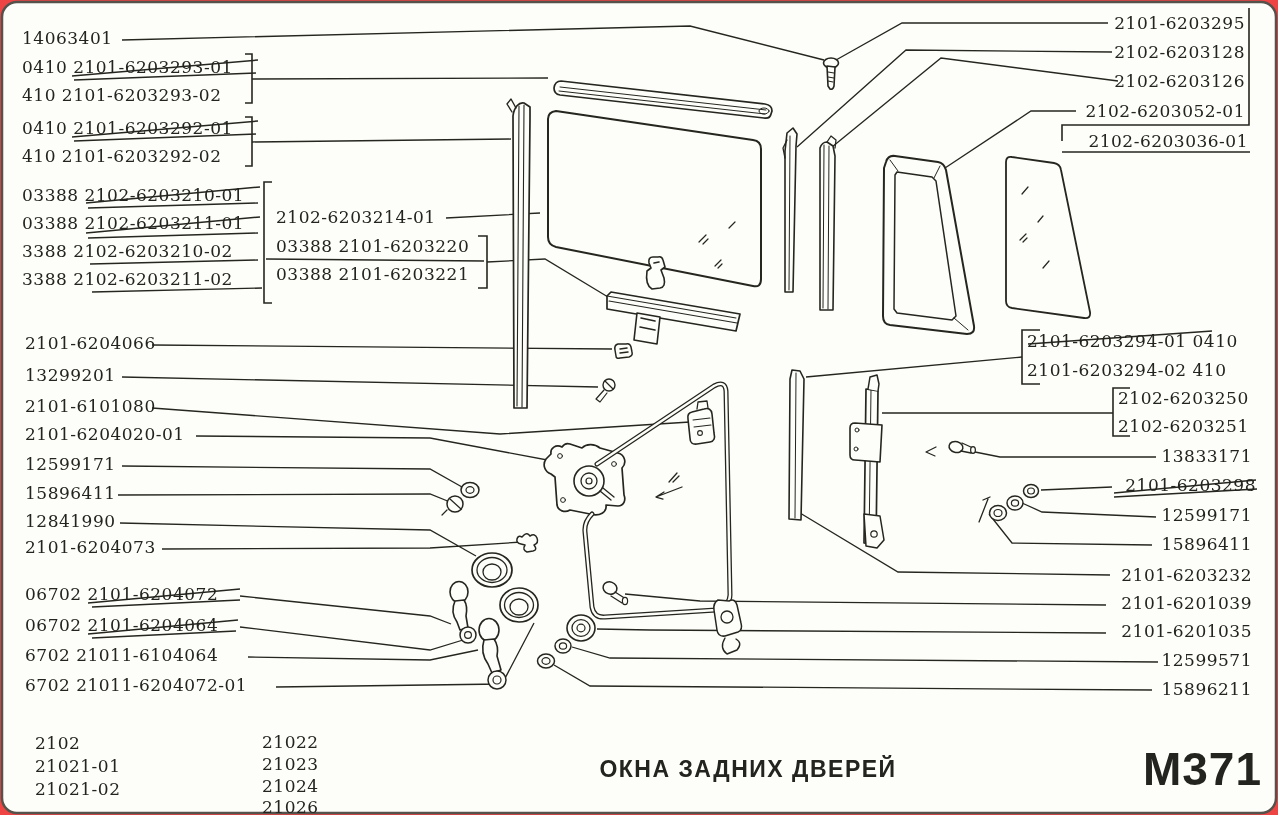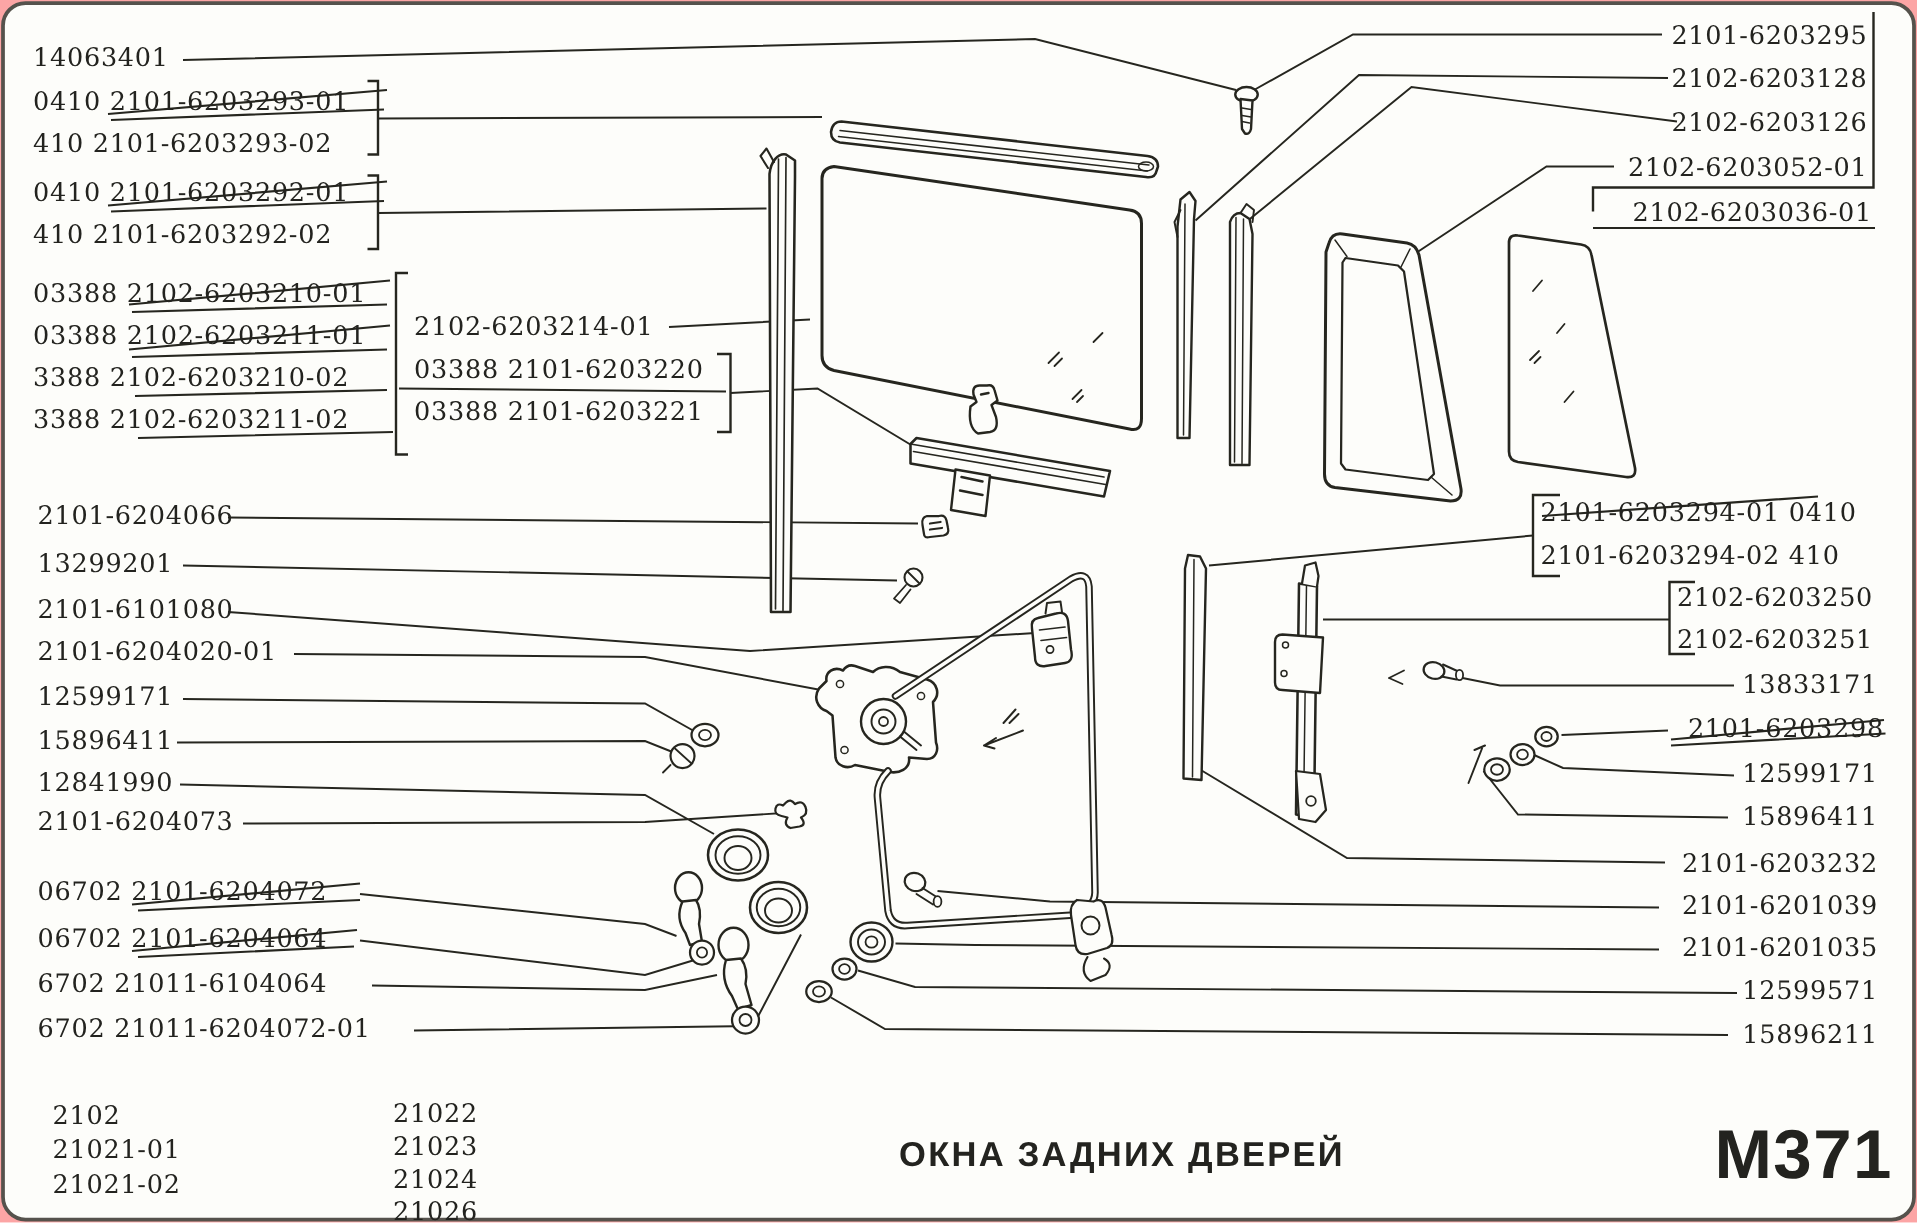--- a/index.html
+++ b/index.html
@@ -1,16 +1,16 @@
 <!DOCTYPE html>
 <html><head>
 <meta charset="utf-8">
 <style>
   html,body{margin:0;padding:0;background:#ffffff;}
-  .sheet{position:relative;width:1278px;height:815px;background:#fca5a5;overflow:hidden;}
+  .sheet{position:relative;width:1278px;height:815px;background:#ef4444;overflow:hidden;}
   svg{display:block;}
   text{font-family:"DejaVu Serif","Liberation Serif",serif;font-size:17px;letter-spacing:.5px;fill:#23231f;}
   text.fig-title{font-family:"Liberation Sans","DejaVu Sans",sans-serif;font-weight:bold;font-size:23px;letter-spacing:1.5px;}
   text.fig-code{font-family:"Liberation Sans","DejaVu Sans",sans-serif;font-weight:bold;font-size:46px;letter-spacing:1px;}
   .ink{stroke:#26261f;fill:none;}
   .paperfill{fill:#fdfdfa;}
 </style>
 </head>
 <body>
 

